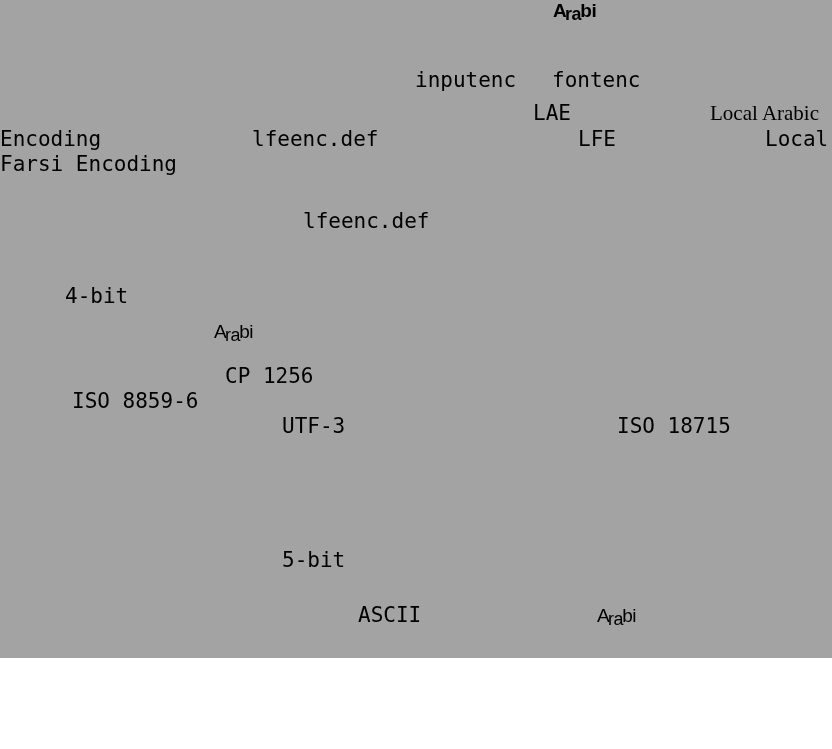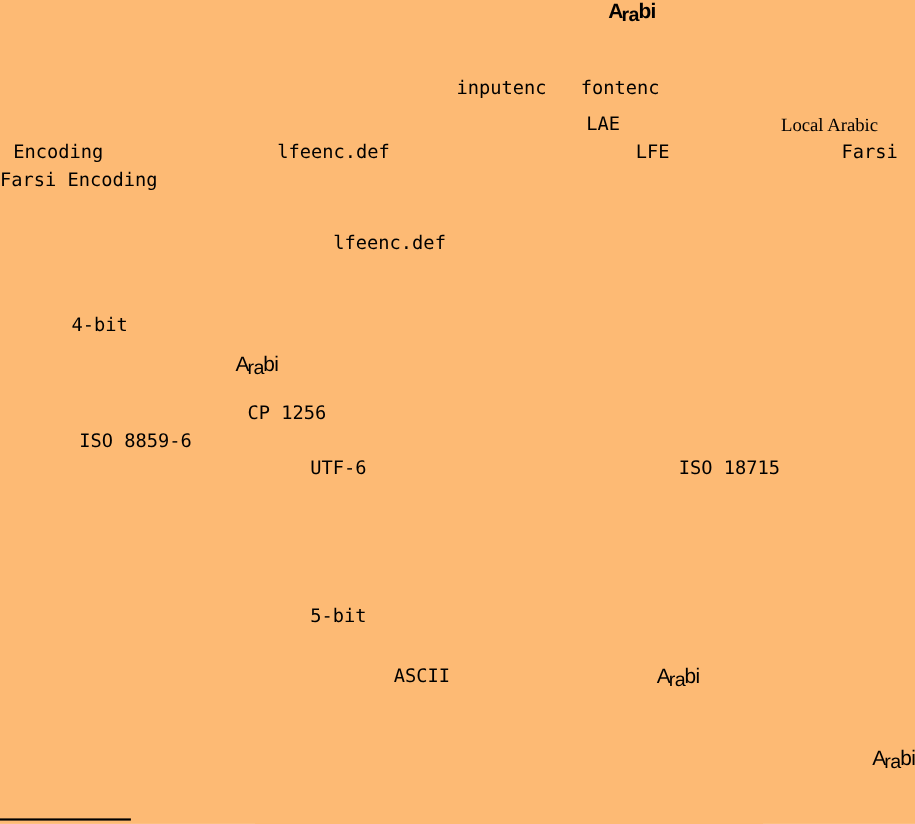--- a/index.html
+++ b/index.html
@@ -3,33 +3,33 @@
 <meta charset="utf-8">
 <style>
   html, body {
     margin: 0;
     padding: 0;
     background: #ffffff;
   }
   #page {
     position: relative;
     width: 832px;
-    height: 749px;
-    background: #fdba74;
+    height: 658px;
+    background: #a3a3a3;
     overflow: hidden;
     color: #000000;
   }
   .frag {
     position: absolute;
     white-space: pre;
     color: #000000;
   }
   .mono {
     font-family: "DejaVu Sans Mono", "Liberation Mono", monospace;
-    font-size: 17px;
+    font-size: 21px;
     line-height: 17px;
     letter-spacing: 0;
   }
   .logo, .logo-bold {
     font-family: "Liberation Sans", "DejaVu Sans", sans-serif;
     font-size: 19px;
     line-height: 19px;
     letter-spacing: -0.5px;
   }
   .logo-bold {
@@ -47,34 +47,34 @@
     background: #000000;
   }
 </style>
 </head>
 <body>
 
 <div id="page">
   <div id="fragments-layer">
       <span class="frag logo-bold" style="left: 553px; top: 1px;"><span>A</span><span class="logo-mid">ra</span><span>bi</span></span>
       <span class="frag mono" style="left: 415px; top: 72px;">inputenc</span>
-      <span class="frag mono" style="left: 528px; top: 72px;">fontenc</span>
+      <span class="frag mono" style="left: 552px; top: 72px;">fontenc</span>
       <span class="frag mono" style="left: 533px; top: 105px;">LAE</span>
       <span class="frag mono" style="left: 710px; top: 105px; font-family: Liberation Serif, serif;">Local Arabic</span>
-      <span class="frag mono" style="left: 12px; top: 131px;">Encoding</span>
+      <span class="frag mono" style="left: 0px; top: 131px;">Encoding</span>
       <span class="frag mono" style="left: 252px; top: 131px;">lfeenc.def</span>
       <span class="frag mono" style="left: 578px; top: 131px;">LFE</span>
-      <span class="frag mono" style="left: 765px; top: 131px;">Farsi</span>
+      <span class="frag mono" style="left: 765px; top: 131px;">Local</span>
       <span class="frag mono" style="left: 0px; top: 156px;">Farsi Encoding</span>
       <span class="frag mono" style="left: 303px; top: 172px; margin-top: 41px;">lfeenc.def</span>
       <span class="frag mono" style="left: 65px; top: 288px;">4-bit</span>
       <span class="frag logo" style="left: 214px; top: 322px;"><span>A</span><span class="logo-mid">ra</span><span>bi</span></span>
       <span class="frag mono" style="left: 225px; top: 368px;">CP 1256</span>
       <span class="frag mono" style="left: 72px; top: 393px;">ISO 8859-6</span>
-      <span class="frag mono" style="left: 282px; top: 418px;">UTF-6</span>
+      <span class="frag mono" style="left: 282px; top: 418px;">UTF-3</span>
       <span class="frag mono" style="left: 617px; top: 418px;">ISO 18715</span>
       <span class="frag mono" style="left: 282px; top: 552px;">5-bit</span>
       <span class="frag mono" style="left: 358px; top: 607px;">ASCII</span>
       <span class="frag logo" style="left: 597px; top: 606px;"><span>A</span><span class="logo-mid">ra</span><span>bi</span></span>
       <span class="frag logo" style="left: 793px; top: 680px;"><span>A</span><span class="logo-mid">ra</span><span>bi</span></span>
     </div>
   <div id="footnote-rule" style="left: 0px; top: 744px; width: 119px; height: 2px;"></div>
 </div>
 
 </body></html>

